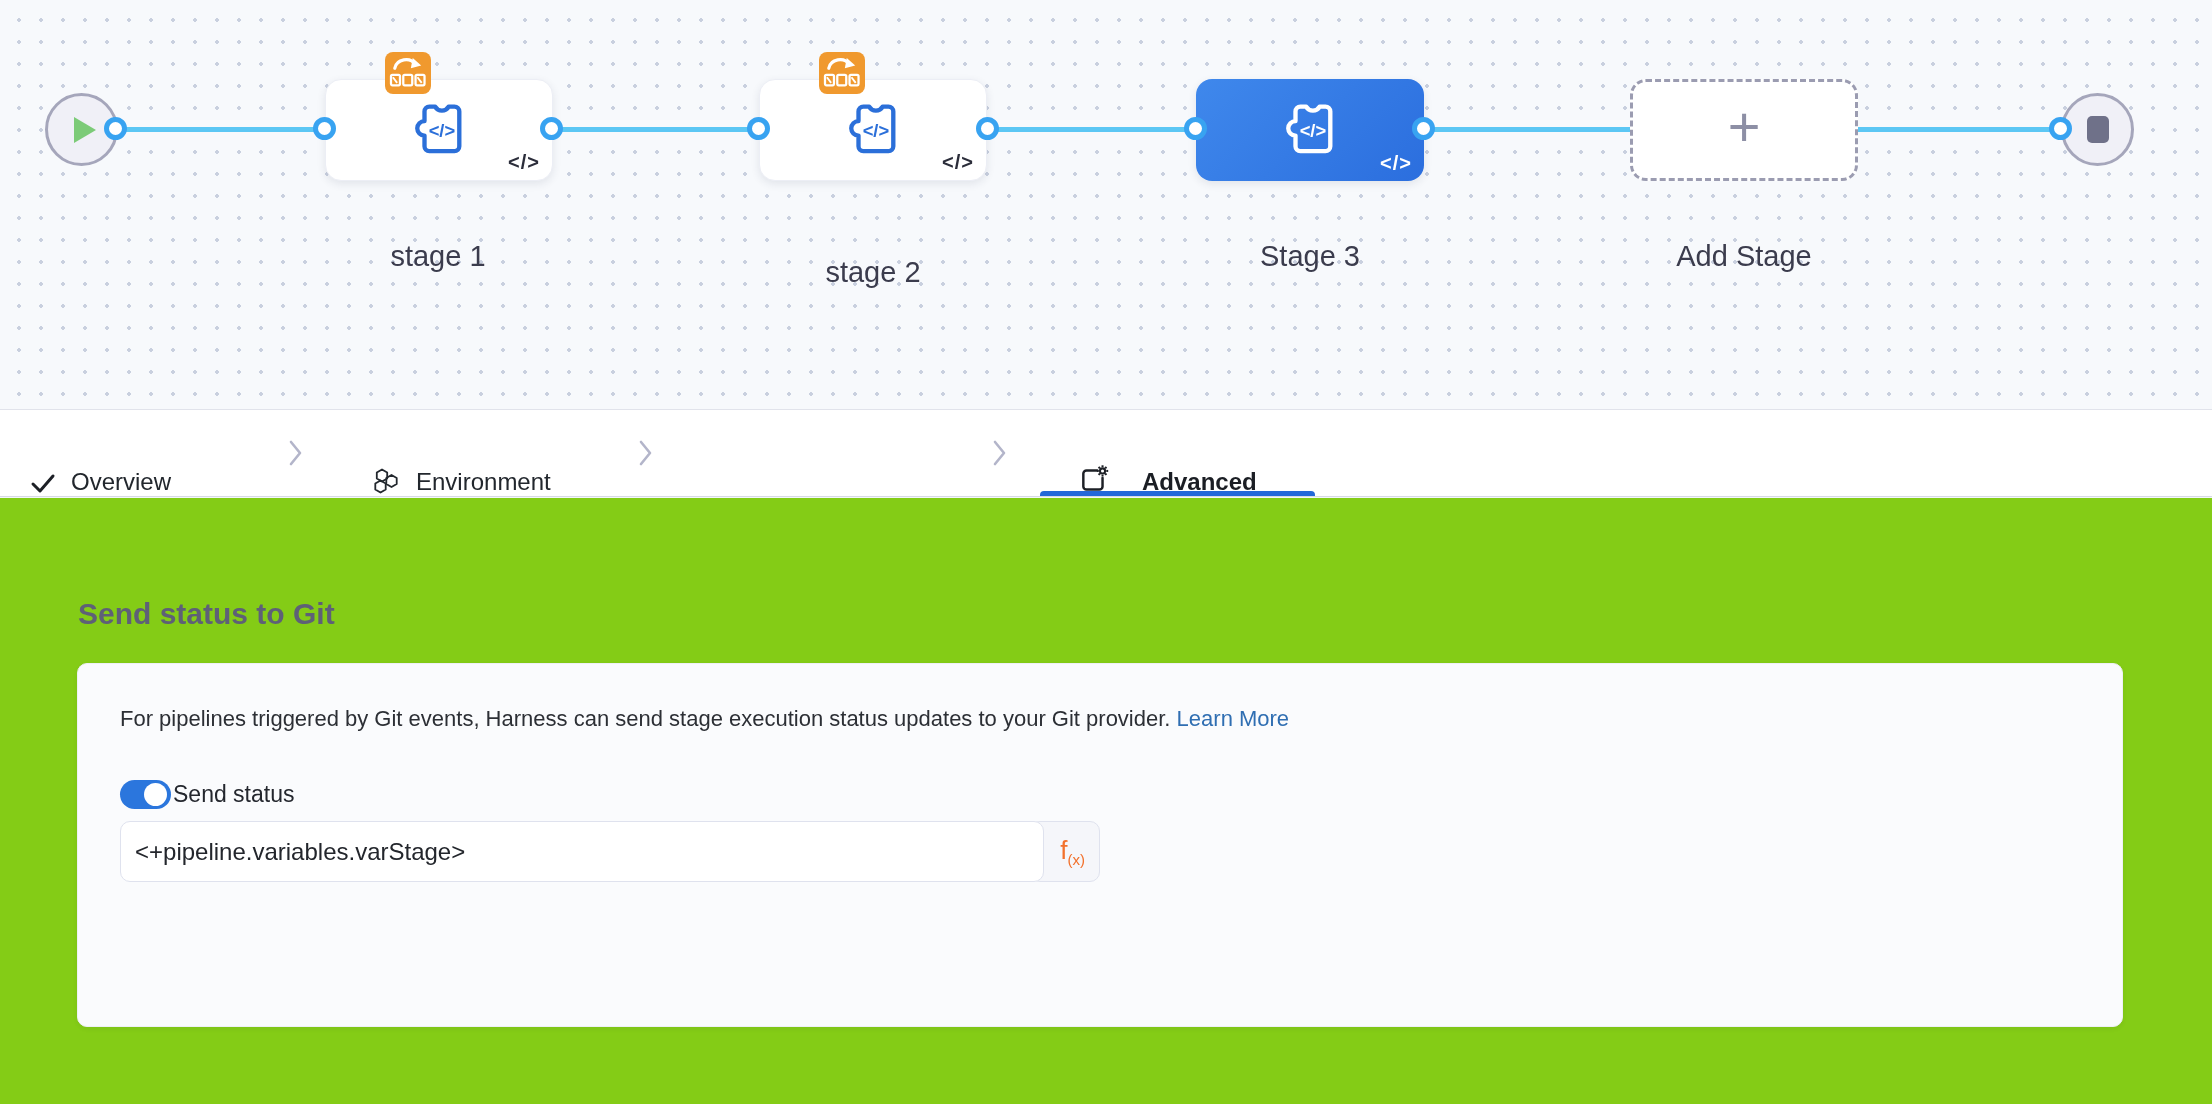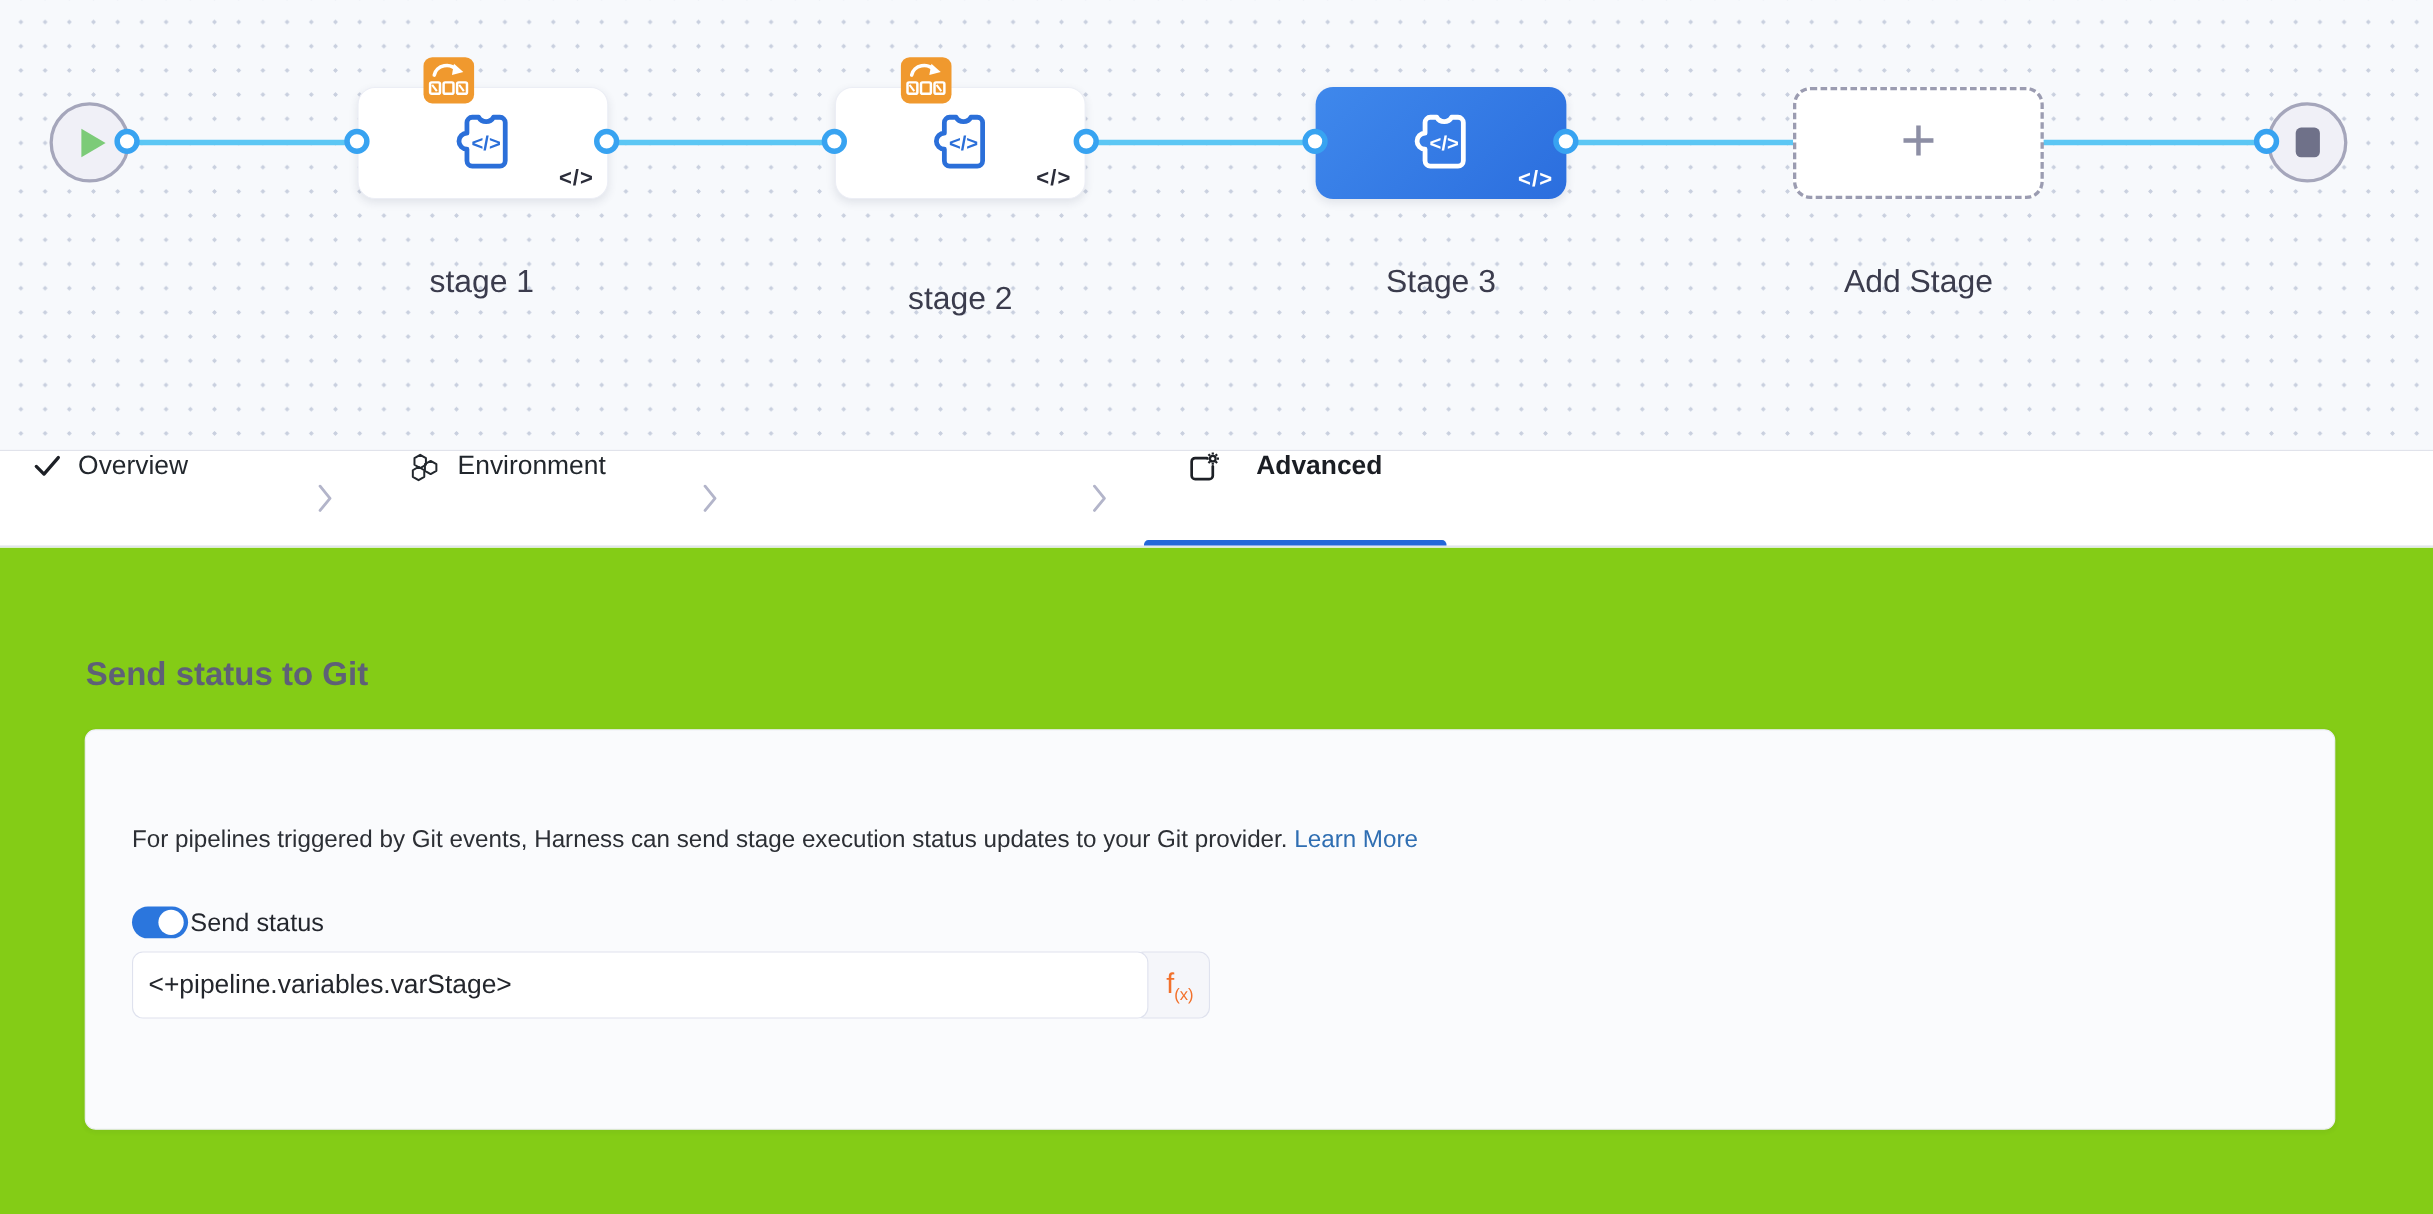--- a/index.html
+++ b/index.html
@@ -42,34 +42,34 @@
   .add-card { position:absolute; left:1630px; top:79px; width:228px; height:102px; border-radius:16px;
     background:#ffffff; border:3px dashed #9b9cb1; display:flex; align-items:center; justify-content:center; }
   .plus-glyph { font-size:56px; font-weight:200; color:#8d8fa5; line-height:1; margin-top:-6px; }
 
   .stage-label { position:absolute; top:240px; width:260px; text-align:center;
     font-size:29px; font-weight:500; color:#3b3c4d; }
 
   
   .tabbar { position:absolute; left:0; top:409px; width:2212px; height:88px; background:#ffffff;
     border-top:1px solid #e1e3eb; border-bottom:1px solid #d8dae4; }
-  .tab { position:absolute; top:0; bottom:0; display:flex; align-items:flex-start; gap:15px; cursor:pointer; }
+  .tab { position:absolute; top:0; bottom:0; display:flex; align-items:flex-end; gap:15px; cursor:pointer; }
   .tab-label { font-size:24px; font-weight:500; color:#22272d; }
   .tab.active .tab-label { font-weight:700; color:#1b1e24; }
   .tab-sep { position:absolute; top:50%; transform:translateY(-50%); }
   .tab-underline { position:absolute; left:1040px; bottom:0; width:275px; height:5px;
     background:#2368d9; border-radius:4px 4px 0 0; }
 
   
   .content { position:absolute; left:0; top:498px; width:2212px; height:606px; background:#84cc16; }
   .panel-heading { position:absolute; left:78px; top:99px; font-size:30px; font-weight:700; color:#5e6077; }
   .panel-card { position:absolute; left:77px; top:165px; width:2046px; height:364px;
     background:#fafbfd; border:1px solid #eef0f6; border-radius:10px;
     box-shadow:0 2px 5px rgba(40,41,61,0.06); padding:40px 42px; }
-  .panel-desc { font-size:22px; line-height:30px; color:#2c2f35;margin-top:44px; }
+  .panel-desc { font-size:22px; line-height:30px; color:#2c2f35; }
   .learn-more { color:#2f6eb2; text-decoration:none; cursor:pointer; }
 
   .toggle-row { margin-top:46px; display:flex; align-items:center; gap:2px; }
   .toggle { position:relative; width:51px; height:29px; border-radius:15px; background:#2b76dd; cursor:pointer; }
   .toggle-knob { position:absolute; top:3px; right:4px; width:23px; height:23px; border-radius:50%; background:#ffffff; }
   .toggle-label { font-size:23px; color:#24272e; }
 
   .field-label { margin-top:45px; font-size:23px; color:#24272e; }
   .input-row { position:relative; margin-top:12px; width:980px; height:61px; }
   .fx-button { position:absolute; right:0; top:0; width:70px; height:61px; background:#f5f6fa;

